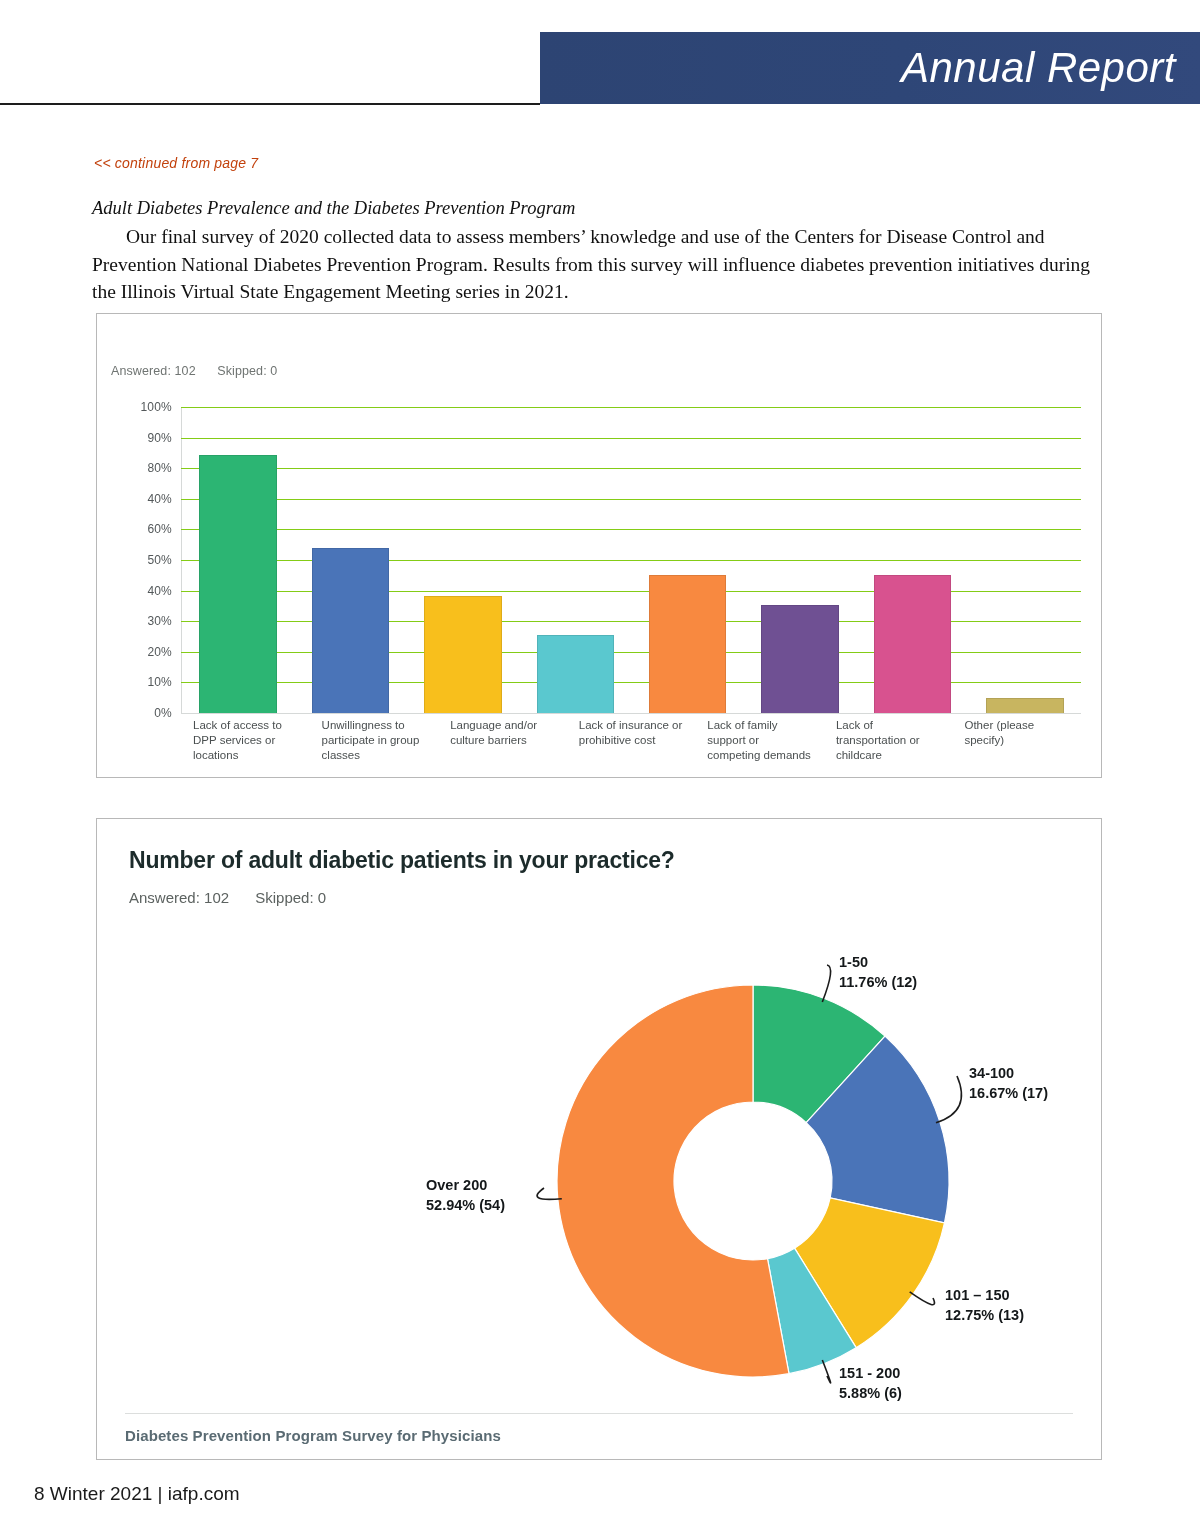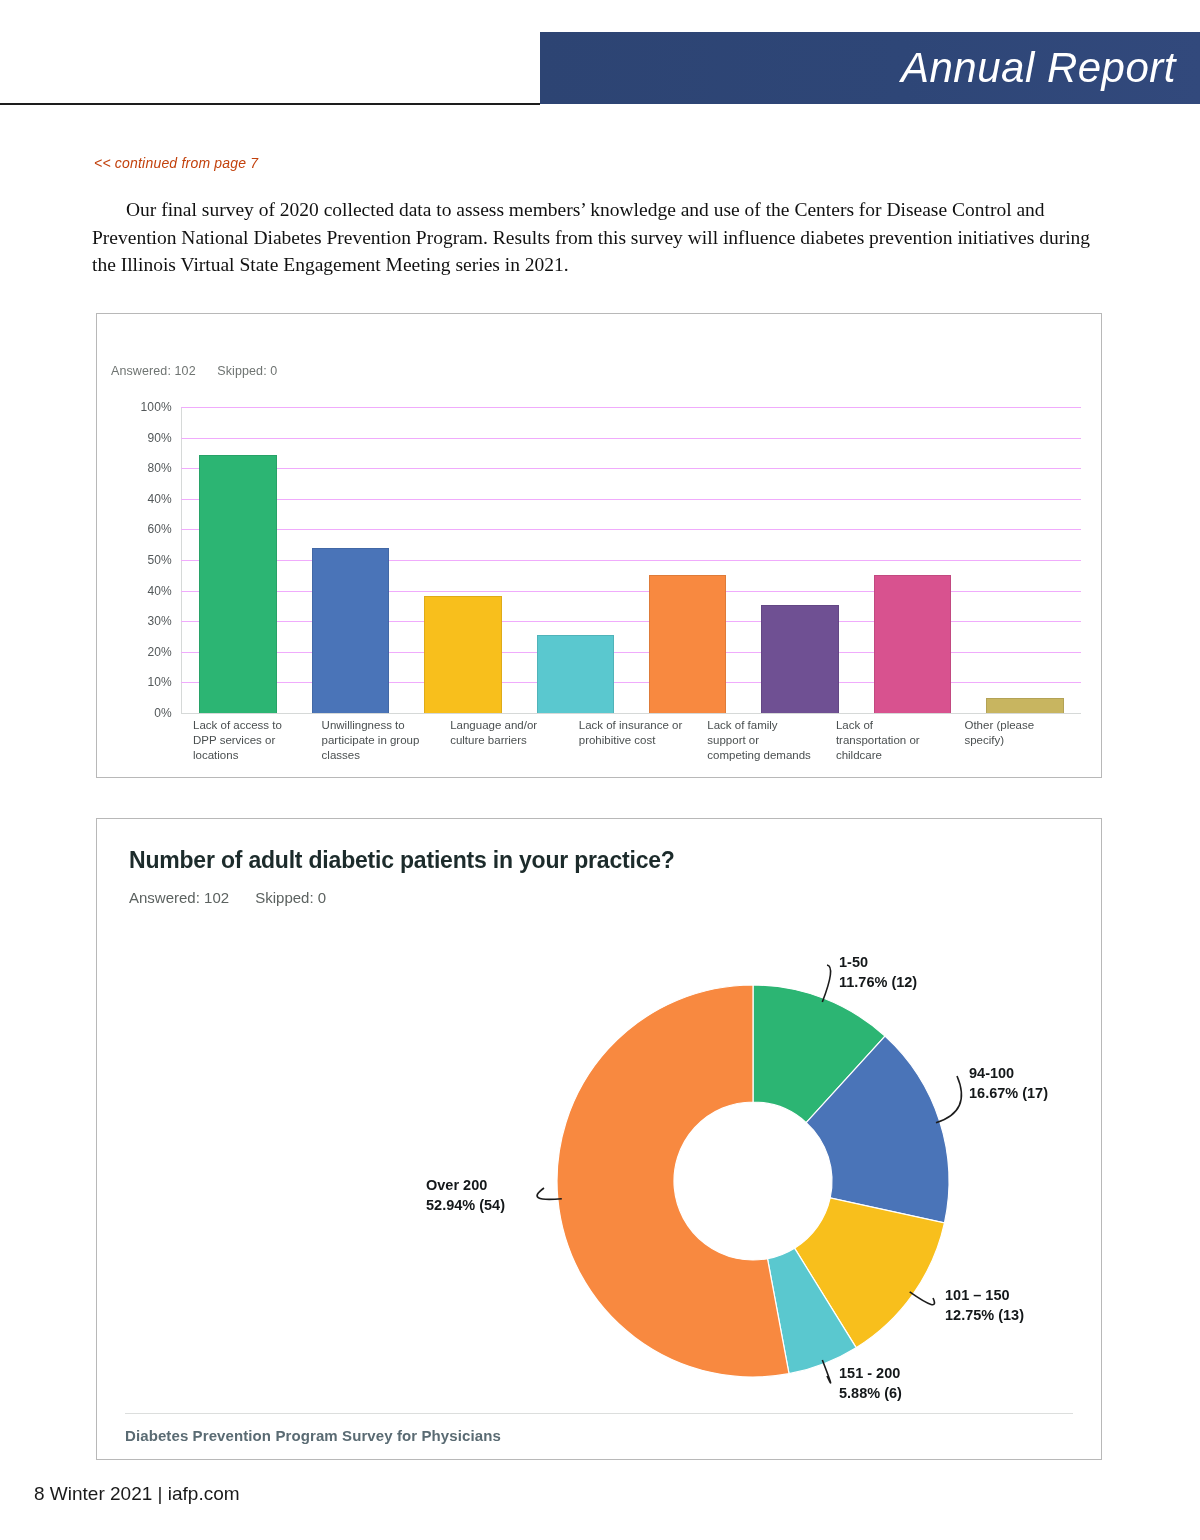--- a/index.html
+++ b/index.html
@@ -117,21 +117,21 @@
     left: 84px;
     top: 93px;
     width: 900px;
     height: 306px;
   }
   .gridline {
     position: absolute;
     left: 0;
     width: 100%;
     height: 1px;
-    background: #f0abfc;
+    background: #84cc16;
   }
   .gridline.base {
     background: #d6d9d8;
   }
   .yaxis-line {
     position: absolute;
     left: 0;
     top: 0;
     width: 1px;
     height: 100%;
@@ -257,20 +257,21 @@
 <body>
 
 <div class="header-band">
   <div class="header-title">Annual Report</div>
 </div>
 <div class="header-rule"></div>
 
 <div class="continued">&lt;&lt; continued from page 7</div>
 
 <div class="article">
+  <div class="article-subhead">Adult Diabetes Prevalence and the Diabetes Prevention Program</div>
   <p class="article-para">Our final survey of 2020 collected data to assess members’ knowledge and use of the Centers for Disease Control and Prevention National Diabetes Prevention Program. Results from this survey will influence diabetes prevention initiatives during the Illinois Virtual State Engagement Meeting series in 2021.</p>
 </div>
 
 <div class="card" id="bar-card">
   <div class="bar-meta">
     <span>Answered: 102</span>
     <span>Skipped: 0</span>
   </div>
 
   <div class="plot" id="bar-plot">
@@ -370,21 +371,21 @@
         <path d="M 464.81838351766 379.7084589730291 Q 426.9803552555302 383.21325814477444 447 369" fill="none" stroke="#1c1c1c" stroke-width="1.6"></path>
       </svg>
   </div>
 
   <div id="donut-labels">
       <div class="slice-label" style="left: 742px; top: 134px;">
         <div>1-50</div>
         <div>11.76% (12)</div>
       </div>
       <div class="slice-label" style="left: 872px; top: 245px;">
-        <div>94-100</div>
+        <div>34-100</div>
         <div>16.67% (17)</div>
       </div>
       <div class="slice-label" style="left: 848px; top: 467px;">
         <div>101 – 150</div>
         <div>12.75% (13)</div>
       </div>
       <div class="slice-label" style="left: 742px; top: 545px;">
         <div>151 - 200</div>
         <div>5.88% (6)</div>
       </div>

